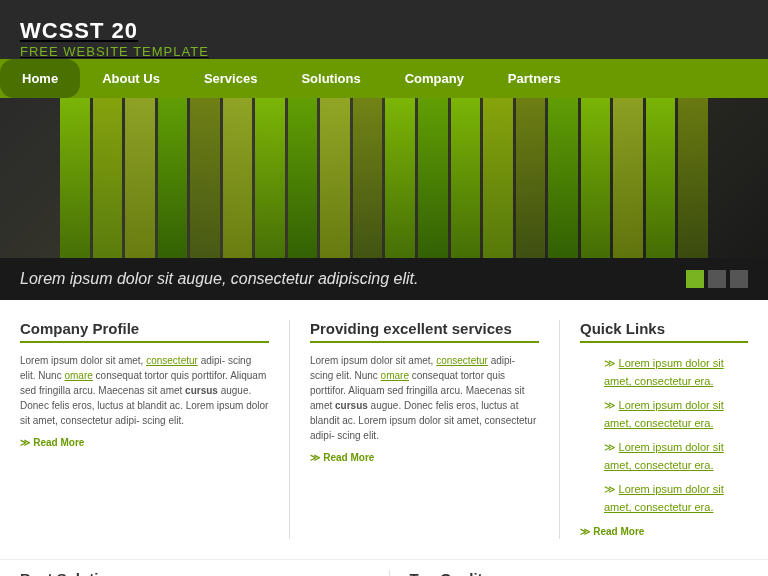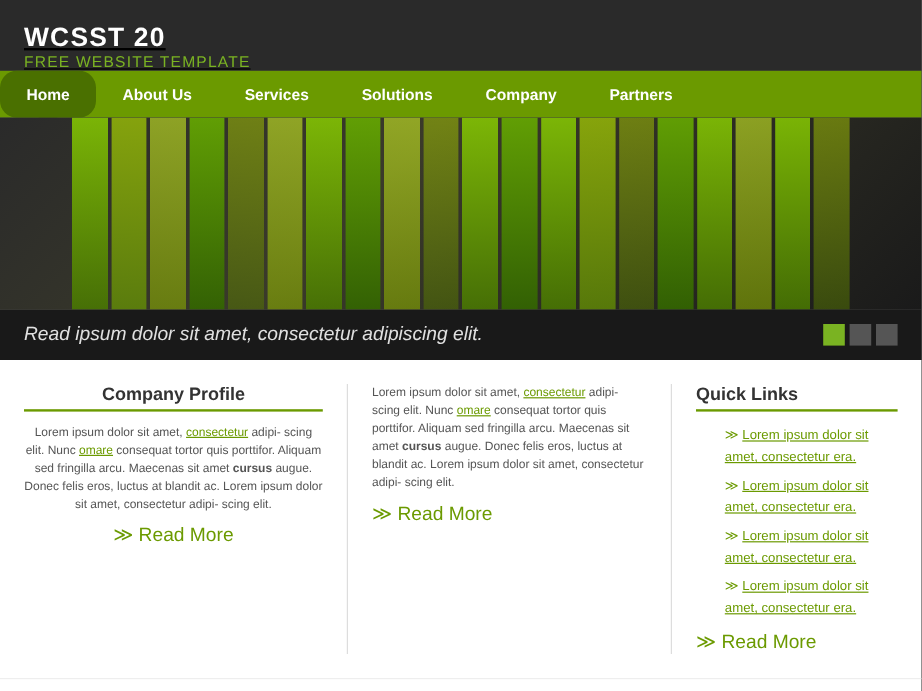--- a/index.html
+++ b/index.html
@@ -48,28 +48,28 @@
       background: rgba(0,0,0,0.7); padding: 12px 20px;
       display: flex; align-items: center; justify-content: space-between;
     }
     .caption-text { color: #e0e0e0; font-size: 16px; font-style: italic; }
     .caption-dots { display: flex; gap: 4px; }
     .dot { width: 18px; height: 18px; background: #7ab322; }
     .dot.inactive { background: #555; }
 
     
     .main-content { background: #fff; padding: 20px; display: flex; gap: 0; }
-    .col-left { flex: 0 0 270px; padding-right: 20px; border-right: 1px solid #ddd; text-align: center; }
+    .col-left { flex: 0 0 270px; padding-right: 20px; border-right: 1px solid #ddd; }
     .col-mid { flex: 0 0 270px; padding: 0 20px; border-right: 1px solid #ddd; }
     .col-right { flex: 1; padding-left: 20px; }
 
     .section-title { font-size: 15px; font-weight: bold; color: #333; margin-bottom: 10px; border-bottom: 2px solid #6b9a00; padding-bottom: 4px; }
     .section-body { font-size: 10px; color: #555; line-height: 1.5; margin-bottom: 4px; }
     .section-body a { color: #6b9a00; }
-    .read-more { color: #6b9a00; font-size: 16px; font-weight: normal; text-decoration: none; display: inline-block; margin-top: 4px; }
+    .read-more { color: #6b9a00; font-size: 10px; font-weight: bold; text-decoration: none; display: inline-block; margin-top: 4px; }
     .read-more::before { content: '≫ '; }
 
     
     .quick-links-list { list-style: none; }
     .quick-links-list li { margin-bottom: 6px; margin-left: 24px; }
     .quick-links-list li::before { content: '≫ '; color: #6b9a00; font-size: 11px; }
     .quick-links-list li a { color: #6b9a00; font-size: 11px; text-decoration: underline; }
 
     
     .bottom-row { background: #fff; padding: 10px 20px 20px 20px; display: flex; gap: 20px; border-top: 1px solid #eee; }
@@ -118,39 +118,40 @@
         <div class="stripe"></div>
       <div class="stripe"></div>
         <div class="stripe"></div>
         <div class="stripe"></div>
       <div class="stripe"></div>
         <div class="stripe"></div>
     </div>
   </div>
 
   <div class="caption-bar">
-    <span class="caption-text">Read ipsum dolor sit amet, consectetur adipiscing elit.</span>
+    <span class="caption-text">Lorem ipsum dolor sit augue, consectetur adipiscing elit.</span>
     <div class="caption-dots">
       <div class="dot"></div>
       <div class="dot inactive"></div>
       <div class="dot inactive"></div>
     </div>
   </div>
 
   <div class="main-content">
 
     <div class="col-left">
       <div class="section-title">Company Profile</div>
       <div class="section-body">
         Lorem ipsum dolor sit amet, <a href="#">consectetur</a> adipi- scing elit. Nunc <a href="#">omare</a> consequat tortor quis porttifor. Aliquam sed fringilla arcu. Maecenas sit amet <strong>cursus</strong> augue. Donec felis eros, luctus at blandit ac. Lorem ipsum dolor sit amet, consectetur adipi- scing elit.
       </div>
       <a href="#" class="read-more">Read More</a>
     </div>
 
     <div class="col-mid">
+      <div class="section-title">Providing excellent services</div>
       <div class="section-body">
         Lorem ipsum dolor sit amet, <a href="#">consectetur</a> adipi- scing elit. Nunc <a href="#">omare</a> consequat tortor quis porttifor. Aliquam sed fringilla arcu. Maecenas sit amet <strong>cursus</strong> augue. Donec felis eros, luctus at blandit ac. Lorem ipsum dolor sit amet, consectetur adipi- scing elit.
       </div>
       <a href="#" class="read-more">Read More</a>
     </div>
 
     <div class="col-right">
       <div class="section-title">Quick Links</div>
       <ul class="quick-links-list">
         <li><a href="#">Lorem ipsum dolor sit amet, consectetur era.</a></li>

